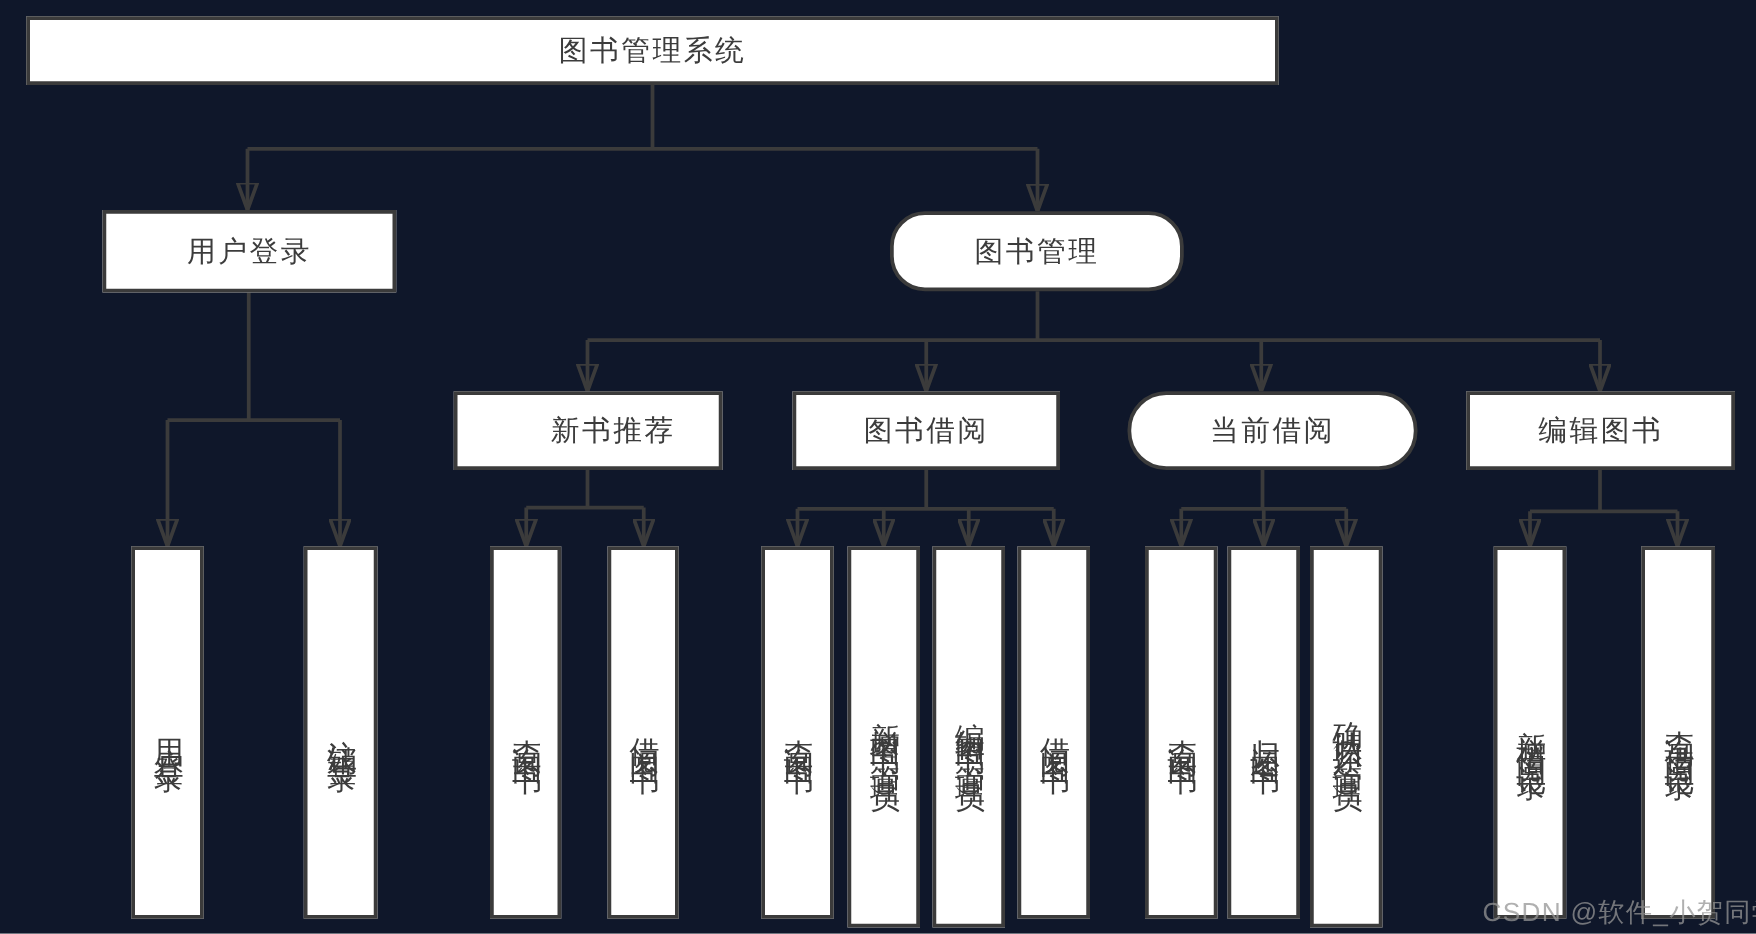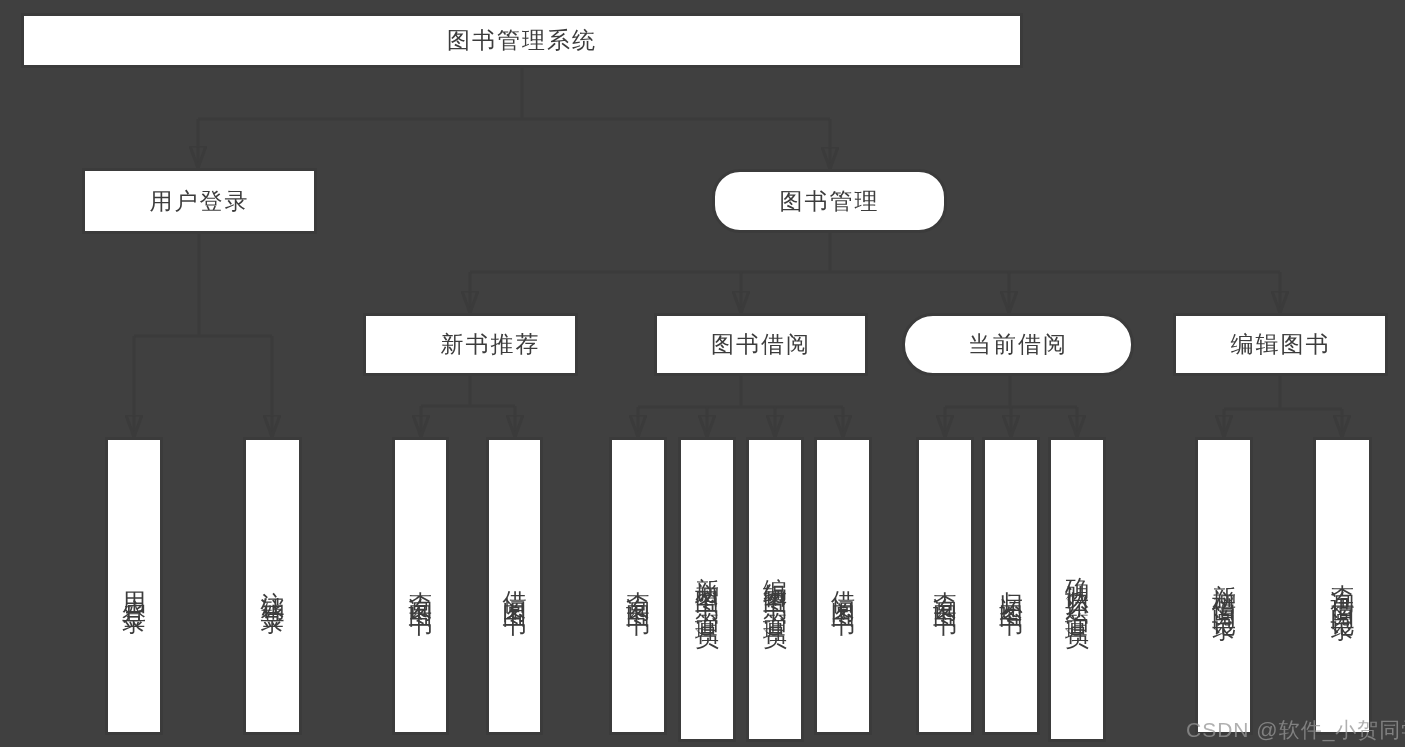--- a/index.html
+++ b/index.html
@@ -1,20 +1,20 @@
 <!DOCTYPE html>
 <html><head>
 <meta charset="utf-8">
 <style>
   html, body { margin: 0; padding: 0; background: #ffffff; }
   .canvas {
     position: relative;
     width: 1405px;
     height: 747px;
-    background: #404040;
+    background: #0f172a;
     font-family: "Liberation Sans", sans-serif;
     overflow: hidden;
   }
   .connectors {
     position: absolute;
     left: 0; top: 0;
     width: 1405px; height: 747px;
     z-index: 1;
   }
   .connectors path, .connectors line {
@@ -105,21 +105,21 @@
   <div class="node lvl-h" style="left:82px; top:168px; width:235px; height:66px;">
     <span class="lbl">用户登录</span>
   </div>
   <div class="node lvl-h" style="left:712px; top:169px; width:235px; height:64px;border-radius:28px;">
     <span class="lbl">图书管理</span>
   </div>
 
   <div class="node lvl-h" style="left:363px; top:313px; width:215px; height:63px;padding-left:40px;">
     <span class="lbl">新书推荐</span>
   </div>
-  <div class="node lvl-h" style="left:634px; top:313px; width:214px; height:63px;margin-left:20px;">
+  <div class="node lvl-h" style="left:634px; top:313px; width:214px; height:63px;">
     <span class="lbl">图书借阅</span>
   </div>
   <div class="node lvl-h" style="left:902px; top:313px; width:232px; height:63px;border-radius:31px;">
     <span class="lbl">当前借阅</span>
   </div>
   <div class="node lvl-h" style="left:1173px; top:313px; width:215px; height:63px;">
     <span class="lbl">编辑图书</span>
   </div>
 
   <div class="node lvl-v" style="left:105px; top:437px; width:58px; height:298px;">

